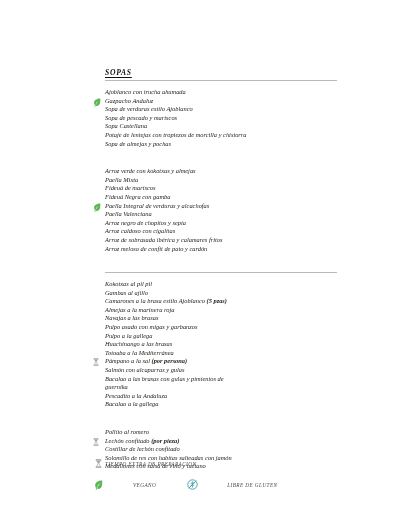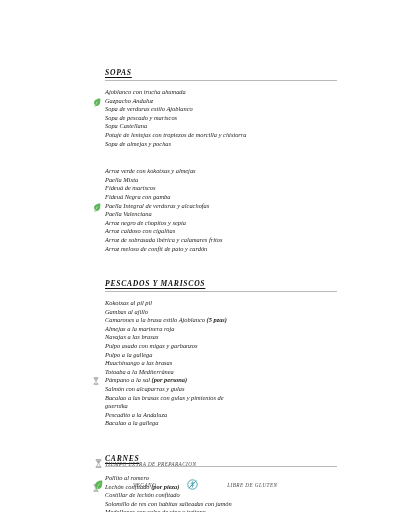--- a/index.html
+++ b/index.html
@@ -161,21 +161,21 @@
             </span><span class="item-name">Paella Integral de verduras y alcachofas</span></li>
           <li class="item-row"><span class="item-name">Paella Valenciana</span></li>
           <li class="item-row"><span class="item-name">Arroz negro de chopitos y sepia</span></li>
           <li class="item-row"><span class="item-name">Arroz caldoso con cigalitas</span></li>
           <li class="item-row"><span class="item-name">Arroz de sobrasada ibérica y calamares fritos</span></li>
           <li class="item-row"><span class="item-name">Arroz meloso de confit de pato y cardón</span></li>
         </ul>
         <div class="spacer-block"></div>
       </div>
       <div class="menu-section">
-        <div class="section-header-wrap"><div class="section-title">PESCADOS Y MARISCOS</div><div class="section-rule"></div></div>
+        <div class="section-header-wrap"><div class="section-rule"></div></div>
         <ul class="items">
           <li class="item-row"><span class="item-name">Kokotxas al pil pil</span></li>
           <li class="item-row"><span class="item-name">Gambas al ajillo</span></li>
           <li class="item-row"><span class="item-name">Camarones a la brasa estilo Ajoblanco </span><span class="item-note">(5 pzas)</span></li>
           <li class="item-row"><span class="item-name">Almejas a la marinera roja</span></li>
           <li class="item-row"><span class="item-name">Navajas a las brasas</span></li>
           <li class="item-row"><span class="item-name">Pulpo asado con migas y garbanzos</span></li>
           <li class="item-row"><span class="item-name">Pulpo a la gallega</span></li>
           <li class="item-row"><span class="item-name">Huachinango a las brasas</span></li>
           <li class="item-row"><span class="item-name">Totoaba a la Mediterránea</span></li>
@@ -189,21 +189,20 @@
             </span><span class="item-name">Pámpano a la sal </span><span class="item-note">(por persona)</span></li>
           <li class="item-row"><span class="item-name">Salmón con alcaparras y gulas</span></li>
           <li class="item-row"><span class="item-name">Bacalao a las brasas con gulas y pimientos de</span></li>
           <li class="item-row"><span class="item-name">guernika</span></li>
           <li class="item-row"><span class="item-name">Pescadito a la Andaluza</span></li>
           <li class="item-row"><span class="item-name">Bacalao a la gallega</span></li>
         </ul>
         <div class="spacer-block"></div>
       </div>
       <div class="menu-section">
-        <div class="section-header-wrap"><div class="section-title">CARNES</div><div class="section-rule"></div></div>
         <ul class="items">
           <li class="item-row"><span class="item-name">Pollito al romero</span></li>
           <li class="item-row"><span class="marker">
               <svg width="6" height="8" viewBox="0 0 7 9" aria-hidden="true">
                 <rect x="0.6" y="0.4" width="5.8" height="0.8" fill="#8d8d8d"></rect>
                 <rect x="0.6" y="7.8" width="5.8" height="0.8" fill="#8d8d8d"></rect>
                 <path d="M1.4 1.2 L5.6 1.2 L3.9 4.5 L5.6 7.8 L1.4 7.8 L3.1 4.5 Z" fill="none" stroke="#8d8d8d" stroke-width="0.6"></path>
                 <path d="M1.9 2.0 L5.1 2.0 L3.5 4.2 Z" fill="#9c9c9c"></path>
               </svg>
             </span><span class="item-name">Lechón confitado </span><span class="item-note">(por pieza)</span></li>

